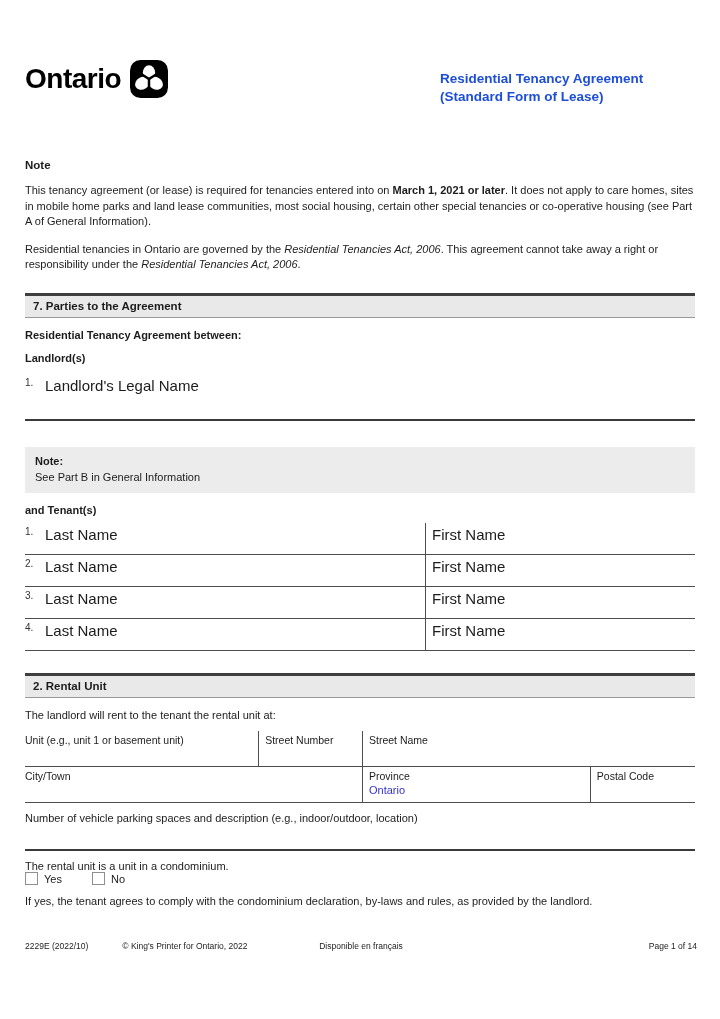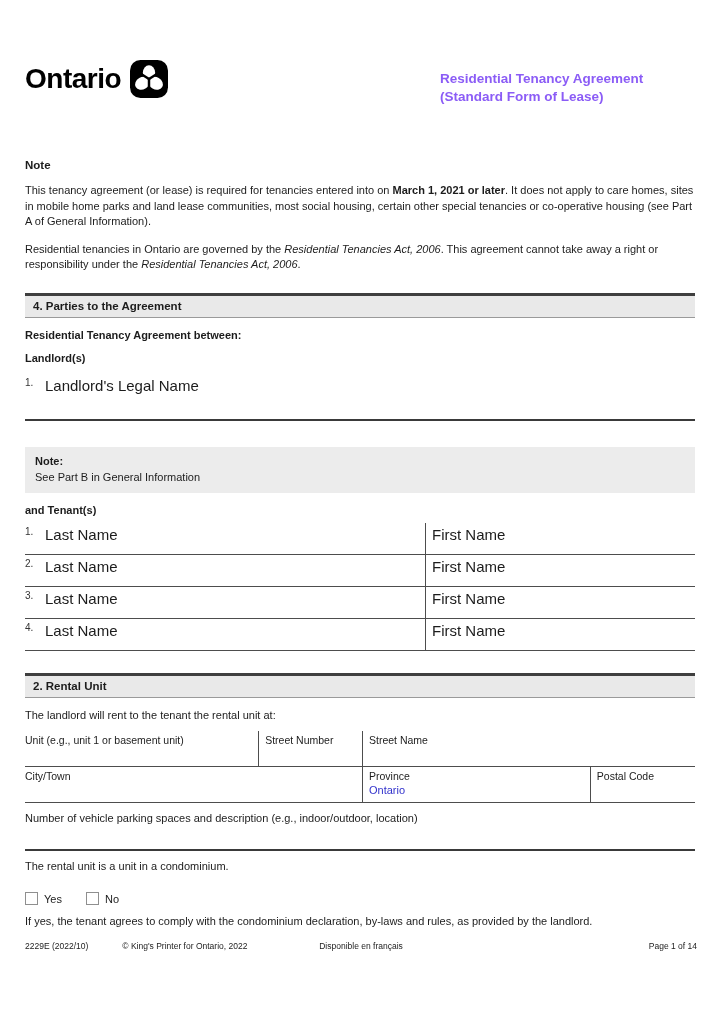--- a/index.html
+++ b/index.html
@@ -10,21 +10,21 @@
     color: #1c1c1c;
     position: relative;
     overflow: hidden;
   }
   .content { margin: 0 25px; width: 670px; }
 
   
   .header { display: flex; justify-content: space-between; align-items: flex-start; padding-top: 60px; }
   .logo { display: flex; align-items: center; gap: 9px; }
   .logo-text { font-size: 28px; font-weight: bold; letter-spacing: -0.5px; color: #000; }
-  .doc-title { width: 255px; font-size: 13.5px; font-weight: bold; line-height: 18px; padding-top: 10px; color: #8b5cf6; }
+  .doc-title { width: 255px; font-size: 13.5px; font-weight: bold; line-height: 18px; padding-top: 10px; color: #1d4ed8; }
 
   
   .note-heading { margin-top: 53px; font-size: 11.5px; font-weight: bold; }
   .para { margin-top: 12px; font-size: 11px; line-height: 15.5px; }
   .b { font-weight: bold; }
   .i { font-style: italic; }
 
   
   .section-bar {
     margin-top: 20px;
@@ -66,21 +66,21 @@
   .c-streetname { width: 49.7%; }
   .c-city { width: 50.3%; }
   .c-province { width: 34%; }
   .c-postal { width: 15.7%; }
   .province-value { color: #3333cc; font-size: 11px; margin-top: 2px; }
 
   .parking { margin-top: 9px; font-size: 11px; }
   .parking-field { height: 27px; border-bottom: 2px solid #3a3a3a; }
 
   .condo-statement { margin-top: 9px; font-size: 11px; }
-  .checkbox-row { margin-top: 20px; display: flex; gap: 24px; }
+  .checkbox-row { margin-top: 0; display: flex; gap: 30px; }
   .cb-item { display: flex; align-items: center; gap: 6px; font-size: 11px; }
   .checkbox { width: 13px; height: 13px; border: 1.5px solid #8f8f8f; background: #fff; }
   .condo-note { margin-top: 10px; font-size: 11px; }
 
   
   .footer { position: absolute; left: 25px; right: 23px; top: 941px; font-size: 8.5px; color: #222; }
   .footer-left { display: flex; gap: 34px; }
   .footer-center { position: absolute; left: 50%; top: 0; transform: translateX(-50%); }
   .footer-right { position: absolute; right: 0; top: 0; }
 </style>
@@ -115,21 +115,21 @@
   </div>
 
   <div class="note-heading">Note</div>
 
   <p class="para"><span>This tenancy agreement (or lease) is required for tenancies entered into on </span><span class="b">March 1, 2021 or later</span><span>. It does not apply to care homes, sites in mobile home parks and land lease communities, most social housing, certain other special tenancies or co-operative housing (see Part A of General Information).</span></p>
 
   <p class="para"><span>Residential tenancies in Ontario are governed by the </span><span class="i">Residential Tenancies Act, 2006</span><span>. This agreement cannot take away a right or responsibility under the </span><span class="i">Residential Tenancies Act, 2006</span><span>.</span></p>
 
 
 
-  <div class="section-bar">4. Parties to the Agreement</div>
+  <div class="section-bar">7. Parties to the Agreement</div>
 
   <div class="bold-line">Residential Tenancy Agreement between:</div>
   <div class="bold-line">Landlord(s)</div>
 
   <div class="landlord-row">
     <span class="row-num">1.</span>
     <span class="cell-label">Landlord's Legal Name</span>
   </div>
   <div class="landlord-field"></div>
 

